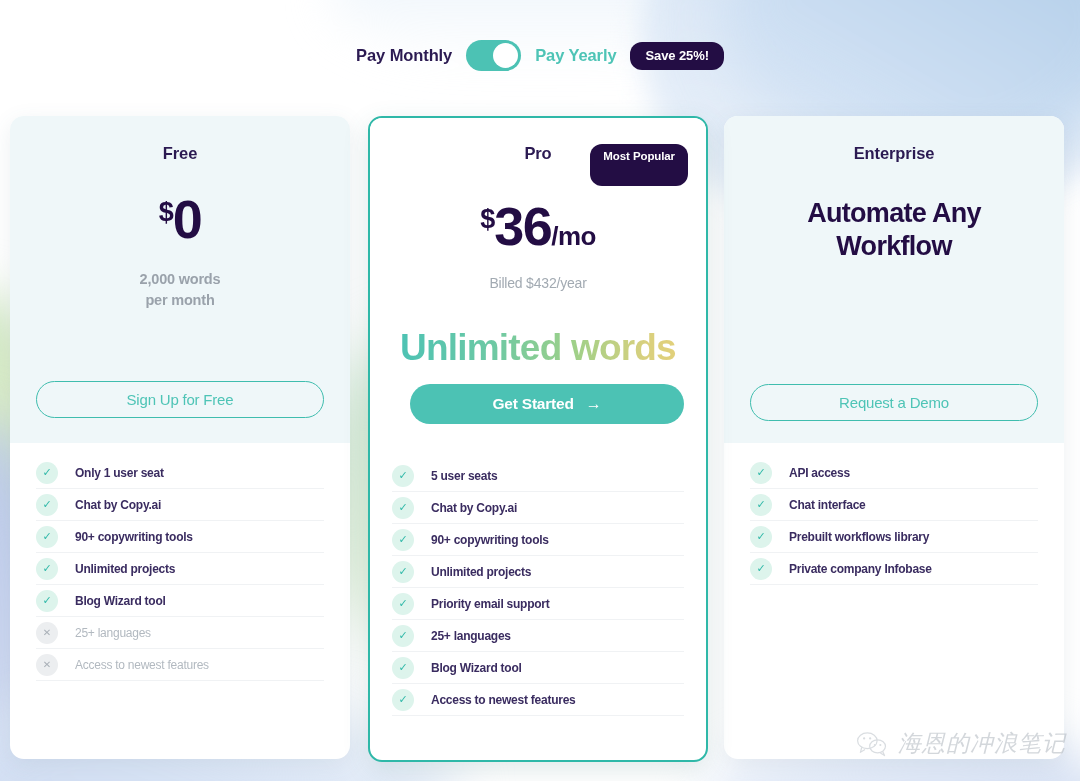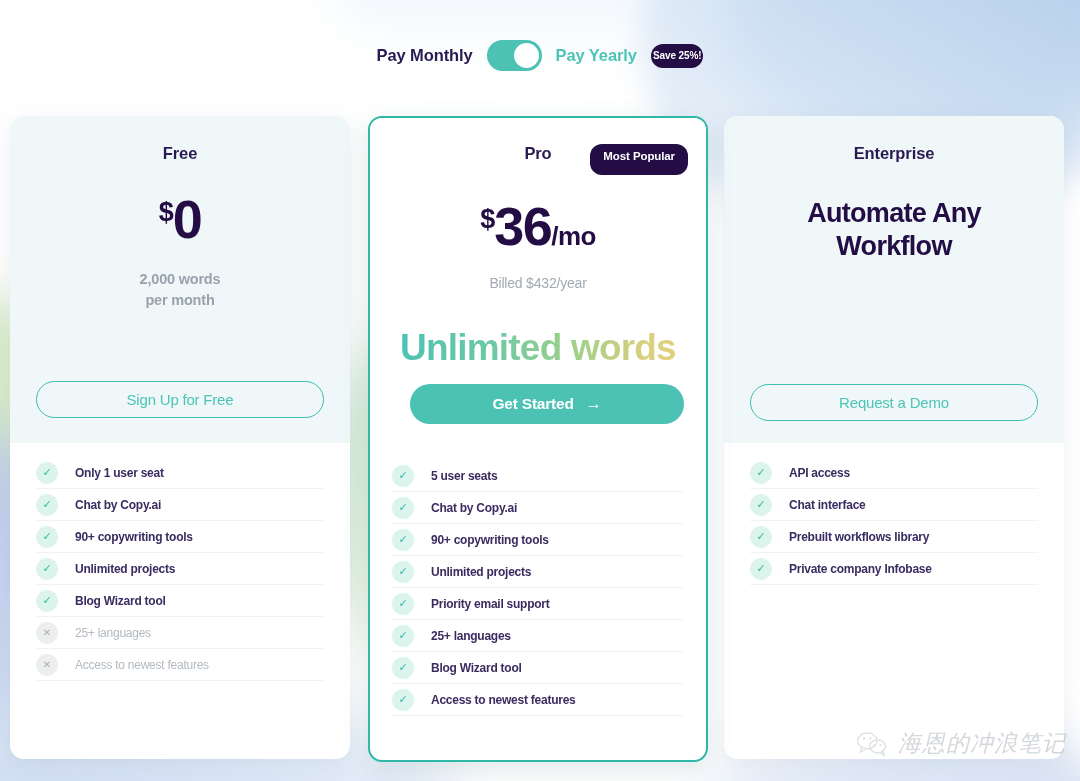--- a/index.html
+++ b/index.html
@@ -112,23 +112,23 @@
     position:absolute;
     top:3px; right:3px;
     width:25px; height:25px;
     border-radius:50%;
     background:#ffffff;
   }
 
   .save-badge {
     background:#230d44;
     color:#ffffff;
-    font-size:10px;
-    font-weight:bold;
-    padding:6px 2px 7px;
+    font-size:13px;
+    font-weight:bold;
+    padding:6px 15px 7px;
     border-radius:12px;
     letter-spacing:-0.1px;
     white-space:nowrap;
   }
 
   
   .card {
     position:absolute;
     background:#ffffff;
     border-radius:14px;
@@ -177,21 +177,21 @@
     letter-spacing:-0.1px;
   }
 
   .popular-badge {
     position:absolute;
     right:18px; top:26px;
     background:#230d44;
     color:#ffffff;
     font-size:11.5px;
     font-weight:bold;
-    padding:6px 13px 13px;
+    padding:6px 13px 24px;
     border-radius:12px;
     white-space:nowrap;
     letter-spacing:-0.1px;
   }
 
   .price-block { text-align:center; }
 
   .card.free .price-block  { margin-top:29px; }
   .card.pro  .price-block  { margin-top:36px; }
 

